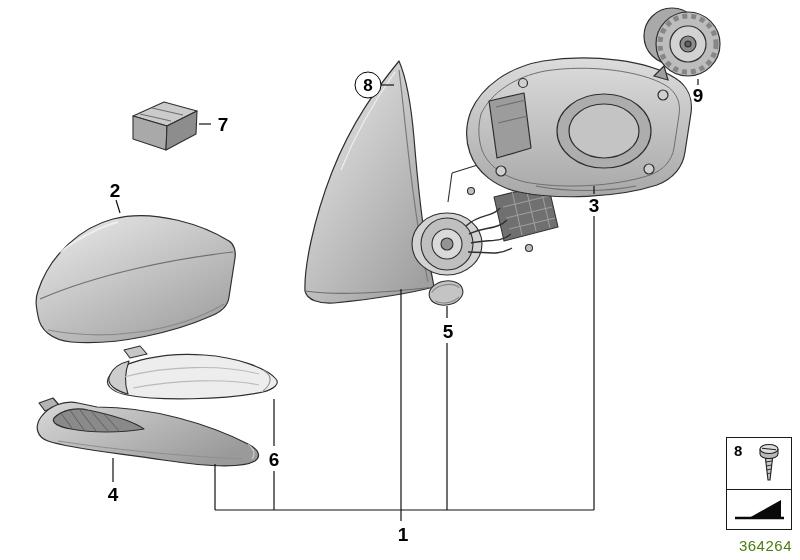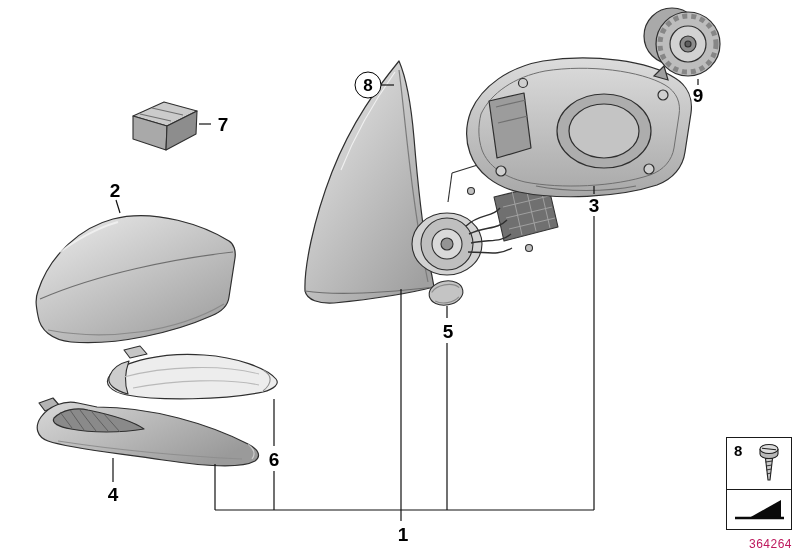--- a/index.html
+++ b/index.html
@@ -24,21 +24,21 @@
     border:1.6px solid #1a1a1a; background:#fff;
     display:flex; flex-direction:column;
   }
   .legend-cell { position:relative; }
   .legend-cell.top { height:51px; }
   .legend-cell.bottom { flex:1; border-top:1.6px solid #1a1a1a; }
   .legend-label { position:absolute; left:7px; top:4px; font-size:15px; font-weight:bold; color:#000; }
   .legend-screw { position:absolute; left:29px; top:4px; }
   .legend-arrow { position:absolute; left:4px; top:7px; }
   .diagram-id {
-    position:absolute; right:8px; top:537px; font-size:12px; color:#be185d;
+    position:absolute; right:8px; top:537px; font-size:15px; color:#4d7c0f;
     letter-spacing:0.5px;
   }
 </style>
 </head>
 <body>
 
 <div class="stage">
 
   <svg class="drawing" width="800" height="560" viewBox="0 0 800 560">
     <defs>

